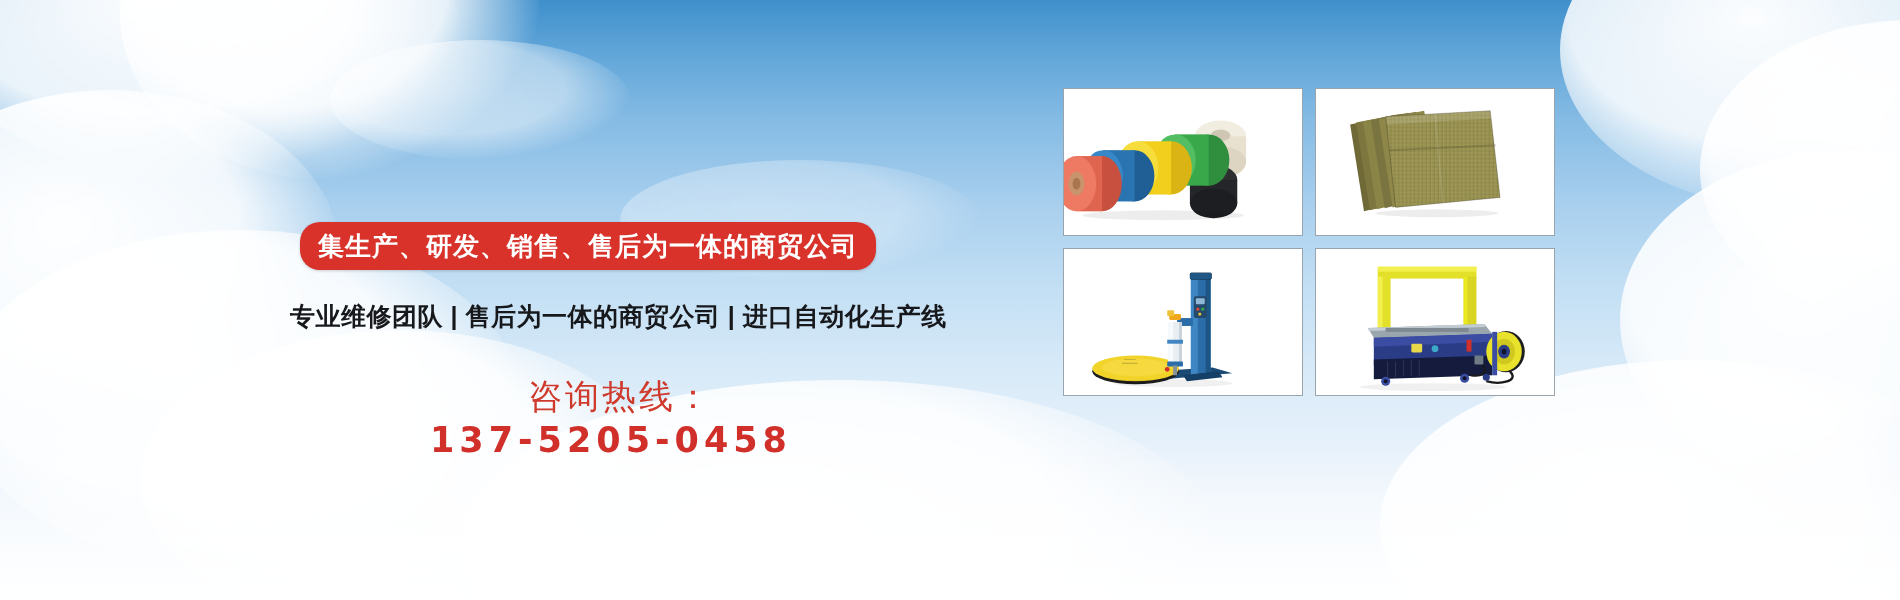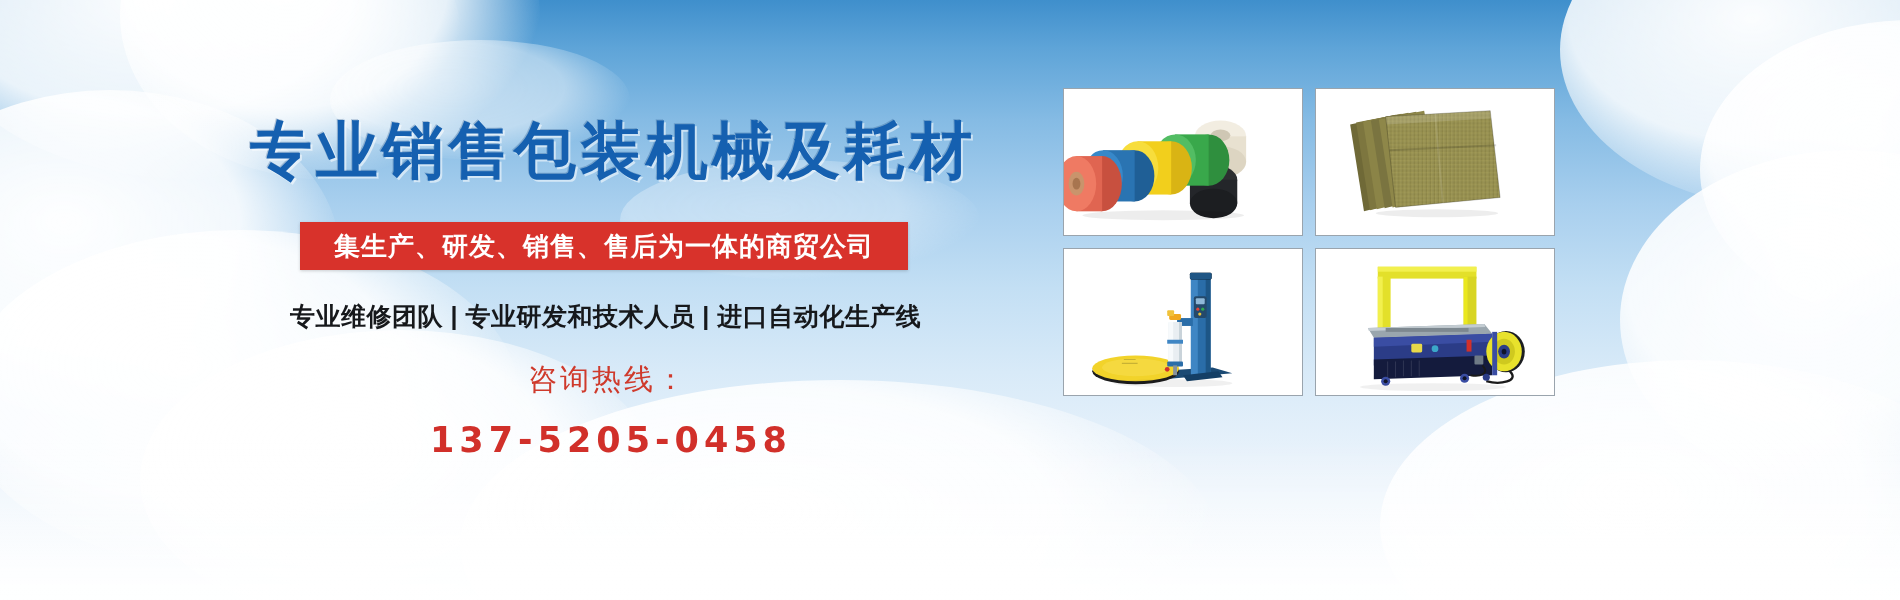--- a/index.html
+++ b/index.html
@@ -62,38 +62,39 @@
       2px 2px 0 rgba(255,255,255,.55),
       -1px -1px 0 rgba(10,60,120,.25);
     white-space:nowrap;
   }
 
   #red-ribbon {
     position:absolute; left:300px; top:222px;
     height:48px;
     background:#d8322b;
     display:flex; align-items:center; justify-content:center;
-    padding:0 34px;
+    padding:0 18px;
     box-shadow:0 1px 3px rgba(0,0,0,.18);
+    border-radius:20px;
   }
   #red-ribbon .ribbon-text {
     color:#ffffff; font-size:26px; font-weight:bold; letter-spacing:1px;
     white-space:nowrap;
   }
 
   #sub-features {
     position:absolute; left:290px; top:300px;
     font-size:25px; font-weight:bold; letter-spacing:.5px;
     color:#16181b;
     white-space:nowrap;
   }
 
   #hotline-label {
-    position:absolute; left:528px; top:360px;
-    font-size:29px; letter-spacing:3px;
+    position:absolute; left:528px; top:374px;
+    font-size:34px; letter-spacing:3px;
     color:#cf3a2c;
     white-space:nowrap;
   }
 
   #hotline-number {
     position:absolute; left:430px; top:420px;
     font-size:35px; font-weight:bold; letter-spacing:5px;
     color:#d1302a;
     white-space:nowrap;
     font-family:"DejaVu Sans",sans-serif;
@@ -133,27 +134,26 @@
   <div class="cloud cl-soft" id="cloud-right-top"></div>
   <div class="cloud cl-soft" id="cloud-right-top2"></div>
   <div class="cloud cl-soft" id="cloud-right-mid"></div>
   <div class="cloud cl-soft" id="cloud-right-bot"></div>
   <div class="cloud cl-soft" id="cloud-wisp-1"></div>
   <div class="cloud cl-soft" id="cloud-wisp-2"></div>
   <div class="cloud" id="cloud-bottom-band"></div>
 
   <div id="text-block">
 
-    <div id="headline">专业销售包装机械及耗材</div>
 
     <div id="red-ribbon">
       <span class="ribbon-text">集生产、研发、销售、售后为一体的商贸公司</span>
     </div>
 
-    <div id="sub-features">专业维修团队 | 专业研发和技术人员 | 进口自动化生产线</div>
+    <div id="sub-features">专业维修团队 | 售后为一体的商贸公司 | 进口自动化生产线</div>
 
     <div id="hotline-label">咨询热线：</div>
 
     <div id="hotline-number">137-5205-0458</div>
   </div>
 
   <div id="product-grid">
 
     <div class="product-cell">
       <div class="product-art">

